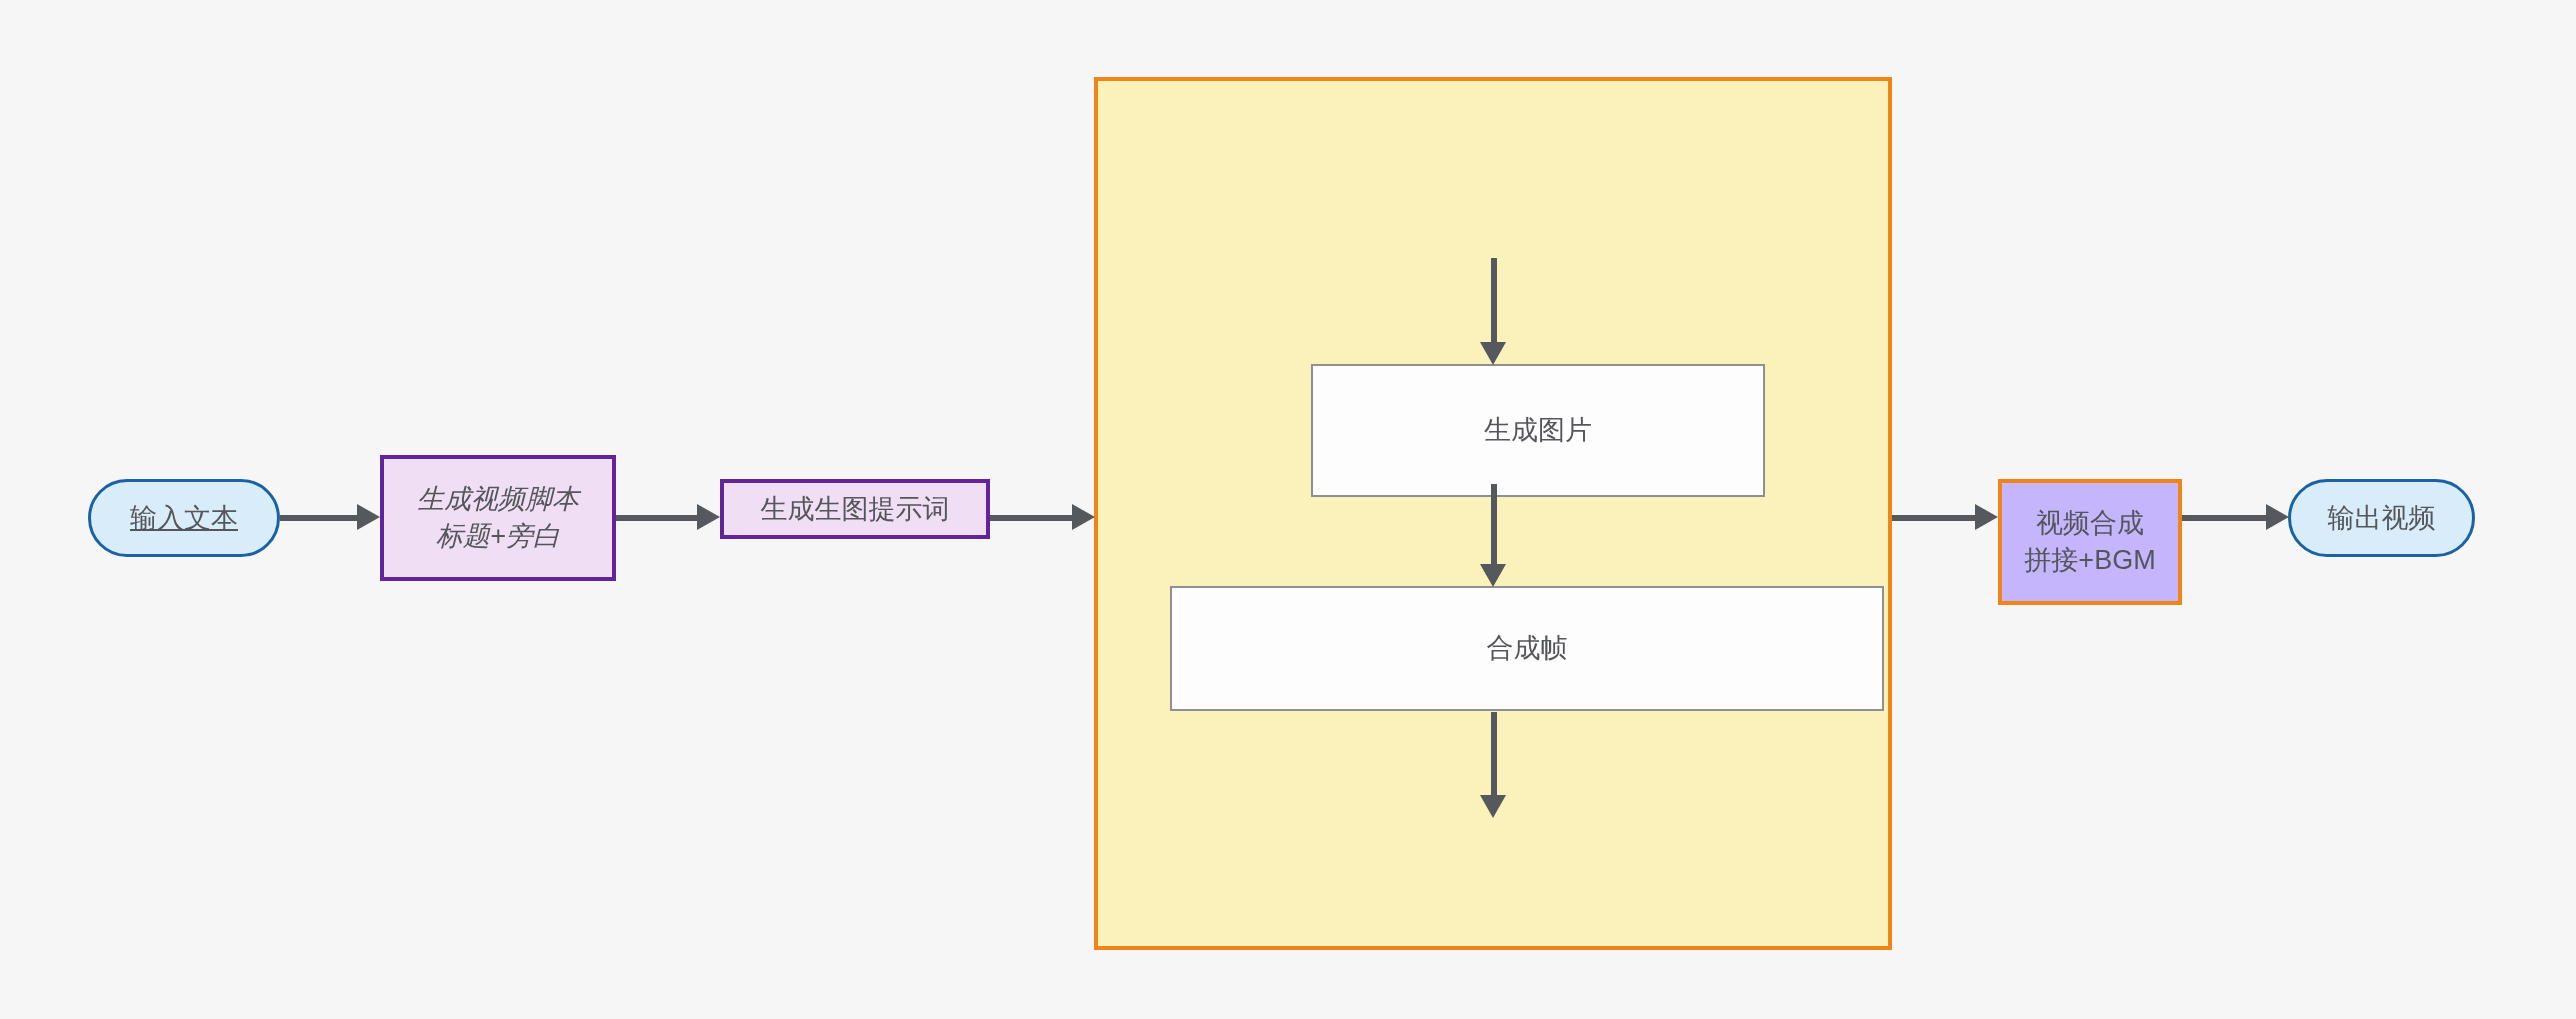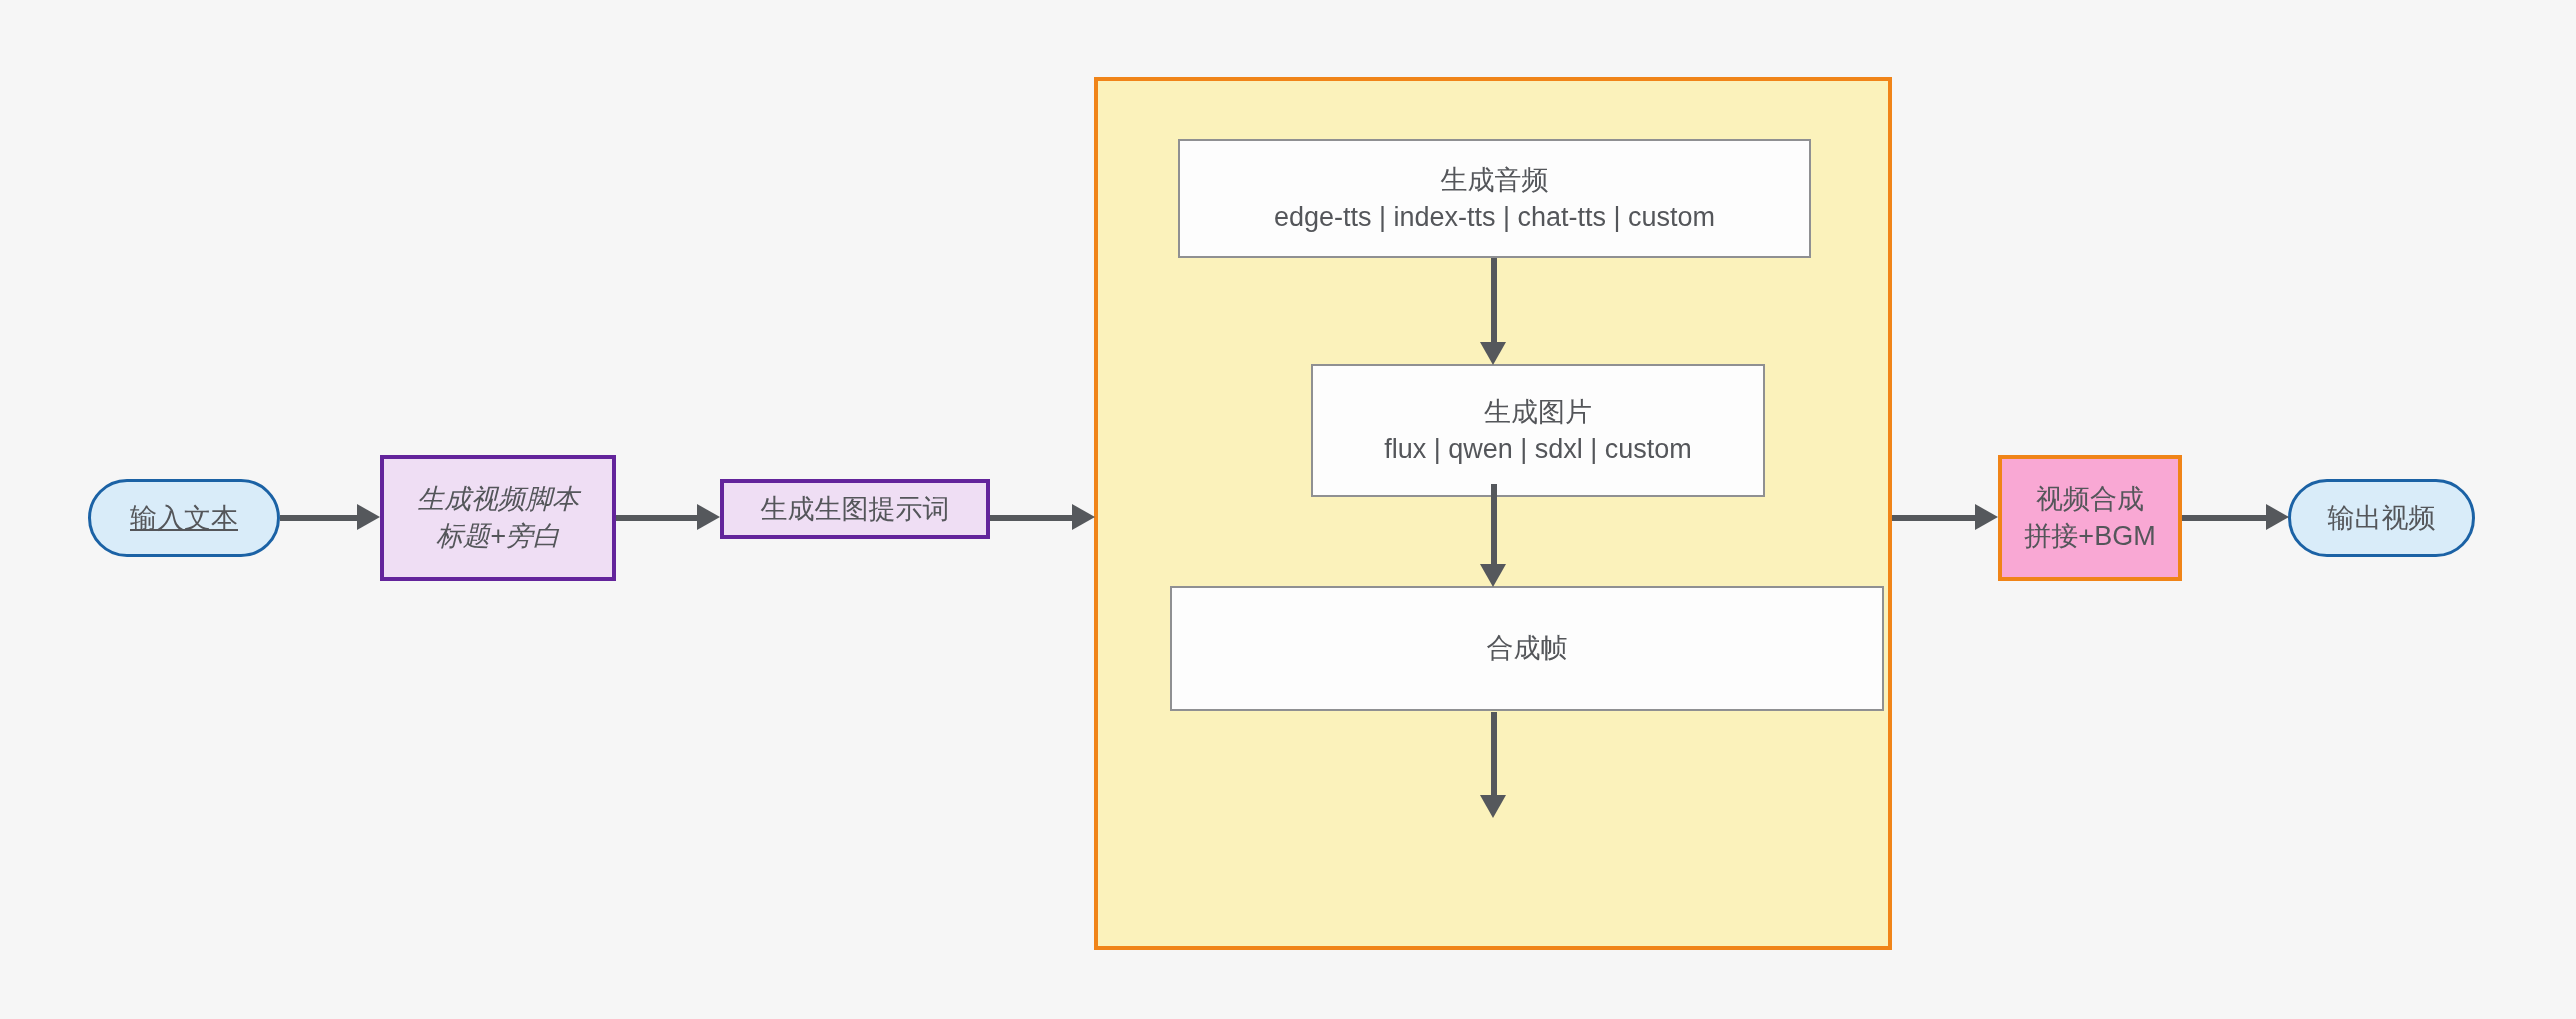--- a/index.html
+++ b/index.html
@@ -11,21 +11,21 @@
   #canvas{position:relative;width:2576px;height:1020px;}
 
   .node{
     position:absolute;box-sizing:border-box;
     display:flex;flex-direction:column;align-items:center;justify-content:center;
     text-align:center;color:#54565a;font-size:27px;line-height:37px;white-space:nowrap;
   }
   .stadium{background:#d9ecf9;border:3.6px solid #1b62a5;border-radius:40px;}
   .purple{background:#efdef4;border:4.5px solid #63249b;}
   .whitebox{background:#fdfdfd;border:2.7px solid #8f9092;}
-  .orangebox{background:#f9a8d4;border:4.5px solid #f08418;}
+  .orangebox{background:#c4b5fd;border:4.5px solid #f08418;margin-top:24px;}
   .subgraph{
     position:absolute;box-sizing:border-box;
     background:#fbf2bb;border:4.5px solid #f08418;
   }
 
   .harrow{position:absolute;height:5.5px;background:#55585c;}
   .harrow::after{
     content:"";position:absolute;left:100%;top:-11px;width:0;height:0;
     border-left:23px solid #55585c;border-top:13.6px solid transparent;border-bottom:13.6px solid transparent;
   }
@@ -48,28 +48,23 @@
 
   <div class="node purple" style="left:380px;top:455px;width:236px;height:126px;font-style:italic;">
     <span>生成视频脚本</span>
     <span>标题+旁白</span>
   </div>
 
   <div class="node purple" style="left:720px;top:479px;width:270px;height:60px;">
     <span>生成生图提示词</span>
   </div>
 
-  <div class="node whitebox" style="left:1178px;top:139px;width:633px;height:119px;">
-    <span>生成音频</span>
-    <span>edge-tts | index-tts | chat-tts | custom</span>
-  </div>
 
   <div class="node whitebox" style="left:1266px;top:364px;width:454px;height:133px;margin-left:45px;">
     <span>生成图片</span>
-    <span>flux | qwen | sdxl | custom</span>
   </div>
 
   <div class="node whitebox" style="left:1170px;top:586px;width:714px;height:125px;">
     <span>合成帧</span>
   </div>
 
 
   <div class="node orangebox" style="left:1998px;top:455px;width:184px;height:126px;">
     <span>视频合成</span>
     <span>拼接+BGM</span>

